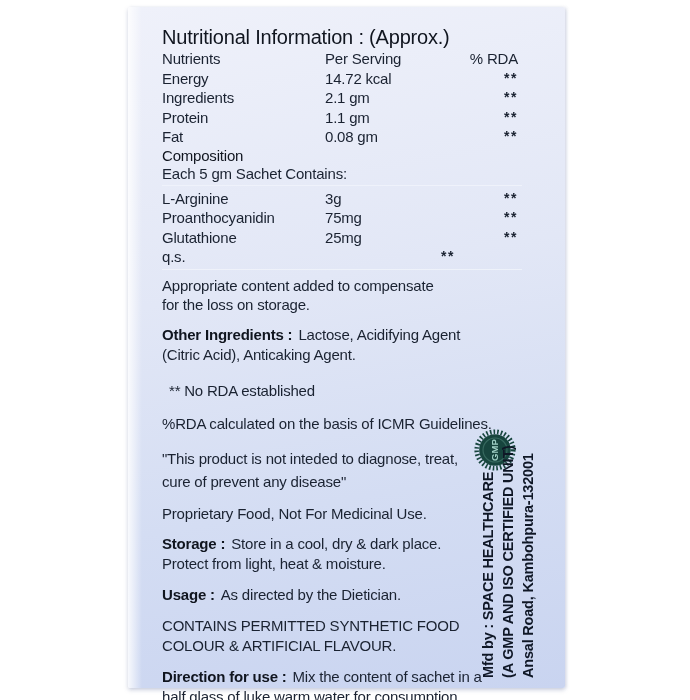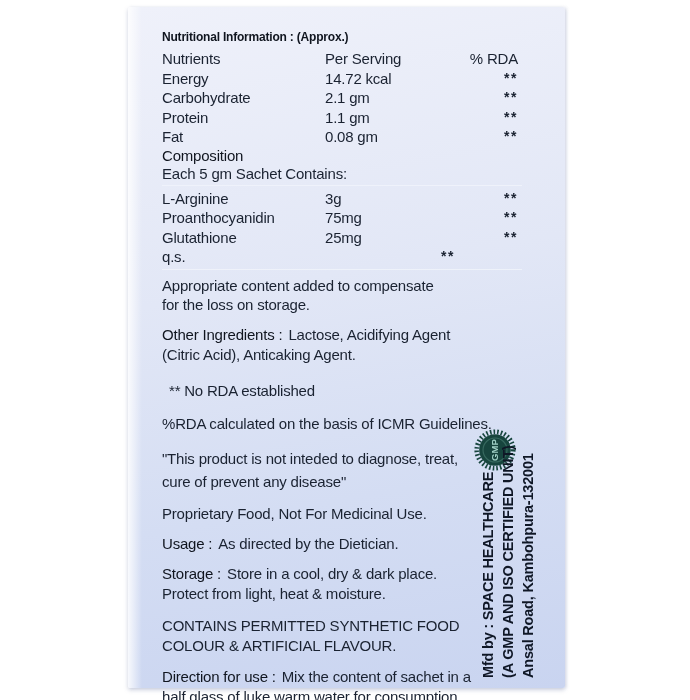--- a/index.html
+++ b/index.html
@@ -19,35 +19,35 @@
       linear-gradient(170deg, #eff1fa 0%, #e2e7f6 40%, #d4ddf3 70%, #c9d4f0 100%);
     border-radius:2px;
     box-shadow:0 2px 4px rgba(110,120,160,.35), 2px 0 3px rgba(160,170,200,.18);
   }
 
   .content {
     position:absolute; left:34px; top:20px; width:360px;
     font-size:15px; letter-spacing:-0.2px; line-height:19px;
   }
 
-  .title { font-weight:bold; font-size:12px; line-height:20px; color:#10151f; margin-bottom:2px; }
+  .title { font-weight:normal; font-size:20px; line-height:20px; color:#10151f; margin-bottom:2px; }
 
   .trow { display:grid; grid-template-columns:163px 130px 63px; line-height:19.5px; }
   .trow .c2 { text-align:left; }
   .trow .c3 { text-align:right; }
   .stars { letter-spacing:1.5px; font-weight:bold; font-size:14px; }
 
   .comp-head { font-weight:normal; color:#10151f; line-height:17px; }
   .comp-sub  { line-height:19px; }
 
   .divider { border:0; border-top:1px solid #f0f3fb; margin:2px 0 3px 0; height:0; opacity:.9; }
 
   .para { margin-top:6px; }
   .para .line { white-space:nowrap; }
-  .b { font-weight:normal; color:#10151f; margin-right:6px; }
+  .b { font-weight:bold; color:#10151f; margin-right:6px; }
 
   .mt-sm { margin-top:14px; }
   .mt-md { margin-top:11px; }
   .mt-lg { margin-top:14px; }
   .lh20 .line { line-height:20px; }
   .lh23 .line { line-height:23px; }
 
   .seal {
     position:absolute; left:344px; top:420px; width:46px; height:46px;
   }
@@ -75,21 +75,21 @@
         <span class="c2">Per Serving</span>
         <span class="c3">% RDA</span>
       </div>
 
       <div class="trow">
         <span class="c1">Energy</span>
         <span class="c2">14.72 kcal</span>
         <span class="c3 stars">**</span>
       </div>
       <div class="trow">
-        <span class="c1">Carbohydrate</span>
+        <span class="c1">Ingredients</span>
         <span class="c2">2.1 gm</span>
         <span class="c3 stars">**</span>
       </div>
       <div class="trow">
         <span class="c1">Protein</span>
         <span class="c2">1.1 gm</span>
         <span class="c3 stars">**</span>
       </div>
       <div class="trow">
         <span class="c1">Fat</span>
@@ -139,29 +139,29 @@
       <div class="para mt-lg" style="margin-top:16px;margin-left:7px;">** No RDA established</div>
       <div class="para mt-sm">%RDA calculated on the basis of ICMR Guidelines.</div>
 
       <div class="para mt-sm lh23">
         <div class="line">"This product is not inteded to diagnose, treat,</div>
         <div class="line">cure of prevent any disease"</div>
       </div>
 
       <div class="para mt-md">Proprietary Food, Not For Medicinal Use.</div>
 
-      <div class="para mt-md">
-        <span class="b">Usage :</span><span>As directed by the Dietician.</span>
-      </div>
-
       <div class="para mt-md lh20">
         <div class="line">
           <span class="b">Storage :</span><span>Store in a cool, dry &amp; dark place.</span>
         </div>
         <div class="line">Protect from light, heat &amp; moisture.</div>
+      </div>
+
+      <div class="para mt-md">
+        <span class="b">Usage :</span><span>As directed by the Dietician.</span>
       </div>
 
       <div class="para lh20" style="margin-top:12px;">
         <div class="line">CONTAINS PERMITTED SYNTHETIC FOOD</div>
         <div class="line">COLOUR &amp; ARTIFICIAL FLAVOUR.</div>
       </div>
 
       <div class="para mt-md lh20">
         <div class="line">
           <span class="b">Direction for use :</span><span>Mix the content of sachet in a</span>

